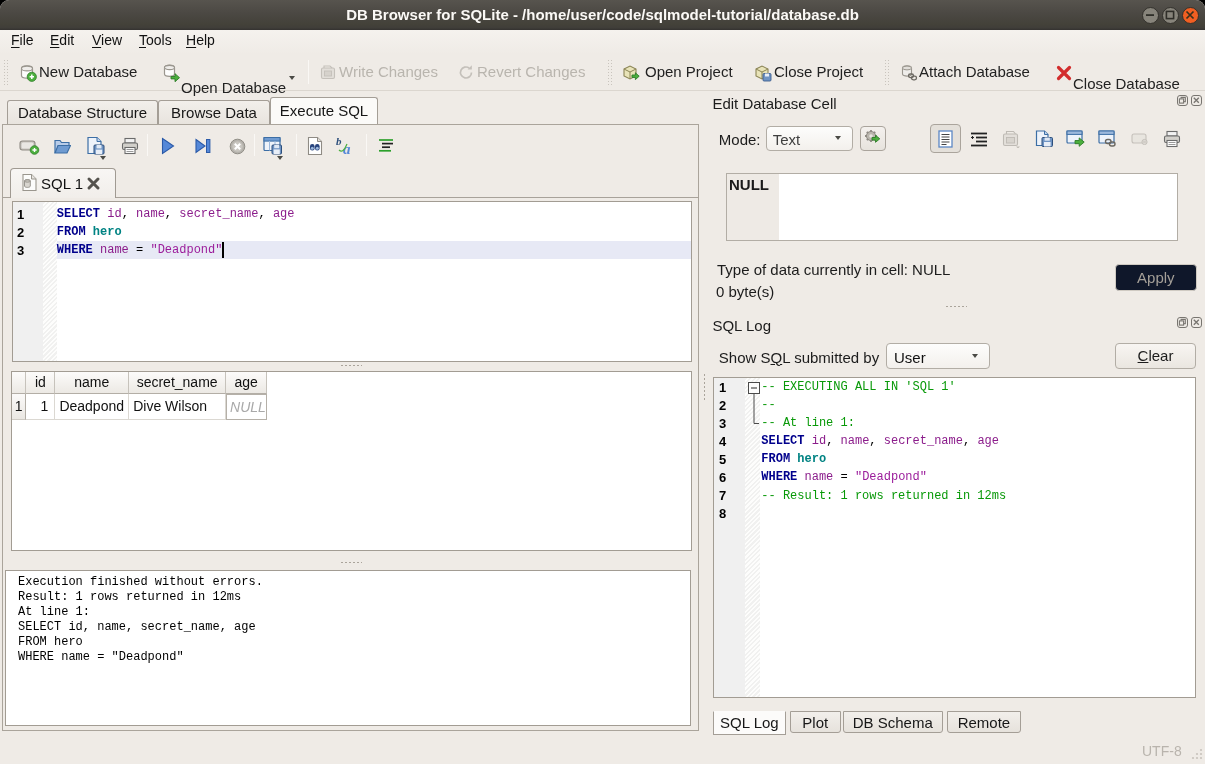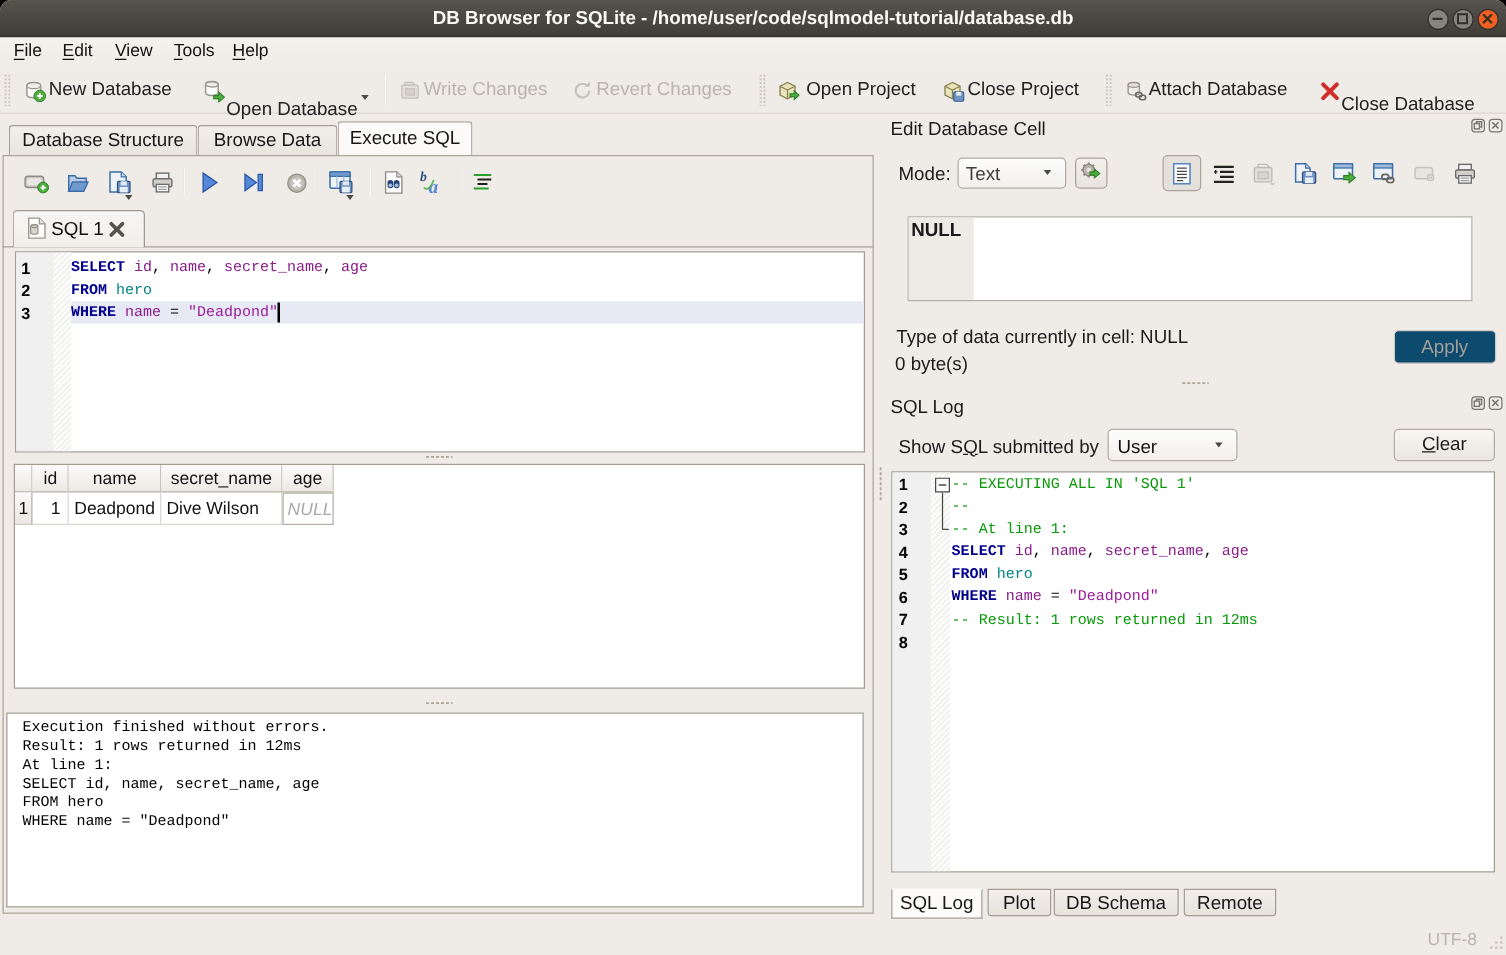--- a/index.html
+++ b/index.html
@@ -31,21 +31,21 @@
 .frame{border:1px solid #a29c93;background:#fff;}
 .dots-h{height:5px;background-image:radial-gradient(circle,#aaa49b 35%,rgba(0,0,0,0) 40%);background-size:4px 3px;background-repeat:repeat-x;}
 .dots-v{width:5px;background-image:radial-gradient(circle,#aaa49b 35%,rgba(0,0,0,0) 40%);background-size:3px 4px;background-repeat:repeat-y;}
 
 .gutter{background:#f0f0f0;}
 .lnum{font-size:13px;font-weight:bold;color:#000;font-family:"Liberation Sans",sans-serif;}
 .fold{background:repeating-linear-gradient(135deg,#f1f1f0 0 1.6px,#fdfdfc 1.6px 3.2px);}
 .code{font-family:"Liberation Mono",monospace;font-size:12px;line-height:18px;white-space:pre;}
 .kw{color:#00008c;font-weight:bold;}
 .id1{color:#8b1c8b;}
-.tbl{color:#008383;font-weight:normal;text-align:center;}
+.tbl{color:#008383;font-weight:bold;text-align:center;}
 .str{color:#9b1c9b;}
 .cmt{color:#089908;}
 
 .dlabel{font-size:15px;color:#1c1c1c;}
 .btn{border:1px solid #b2ada5;border-radius:4px;font-size:15px;text-align:center;}
 .combo{border:1px solid #b2ada5;border-radius:4px;background:linear-gradient(#fdfdfc,#f3f0ec);font-size:15px;color:#111;}
 .dockbtn{width:11px;height:11px;border:1.2px solid #787570;border-radius:3px;}
 
 .btab{font-size:15px;color:#171717;border:1px solid #a49e96;text-align:center;height:22px;line-height:21px;}
 .btab.on{background:#fcfbfa;border-top:1px solid #fcfbfa;height:24px;}
@@ -353,21 +353,21 @@
         <rect x="1.5" y="6" width="15" height="6.5" rx="1.5" fill="#d2d0cb" stroke="#6b6b6b" stroke-width="1.1"></rect>
         <rect x="4" y="10.5" width="10" height="6" fill="#fff" stroke="#6b6b6b" stroke-width="1.1"></rect>
         <line x1="5.5" y1="12.5" x2="12.5" y2="12.5" stroke="#9a9a9a"></line>
         <line x1="5.5" y1="14.5" x2="12.5" y2="14.5" stroke="#9a9a9a"></line>
       </svg>
 <div class="ab" style="left:25.6px;top:82.3px;width:452px;height:68px;border:1px solid #b2ada5;background:#fff;"></div>
 <div class="ab" style="left:26.6px;top:83.3px;width:52px;height:66px;background:#eeeae5;"></div>
 <span class="ab" style="left:29px;top:85px;font-size:15px;font-weight:bold;color:#1a1a1a;">NULL</span>
 <span class="dlabel ab" style="left:17px;top:169.5px;">Type of data currently in cell: NULL</span>
 <span class="dlabel ab" style="left:16px;top:191.5px;">0 byte(s)</span>
-<div class="btn ab" style="left:414.8px;top:173px;width:82px;height:27px;line-height:25px;background:#0c4a6e;border-color:#cfcac2;color:#a49f98;">Apply</div>
+<div class="btn ab" style="left:414.8px;top:173px;width:82px;height:27px;line-height:25px;background:#0f172a;border-color:#cfcac2;color:#a49f98;">Apply</div>
 <div class="dots-h ab" style="left:245px;top:214px;width:22px;"></div>
 <span class="dlabel ab" style="left:12.4px;top:225.5px;">SQL Log</span>
 <div class="dockbtn ab" style="left:477px;top:226px;">
         <svg width="9" height="9" style="position:absolute;left:0.3px;top:0.3px;">
           <path d="M3.1 2.6 v-1.2 h4.2 v4.2 h-1.2" fill="none" stroke="#787570" stroke-width="1.1"></path>
           <rect x="1.4" y="2.9" width="4.2" height="4.2" fill="none" stroke="#787570" stroke-width="1.1"></rect>
         </svg>
       </div>
 <div class="dockbtn ab" style="left:491px;top:226px;">
         <svg width="9" height="9" style="position:absolute;left:0.3px;top:0.3px;">

